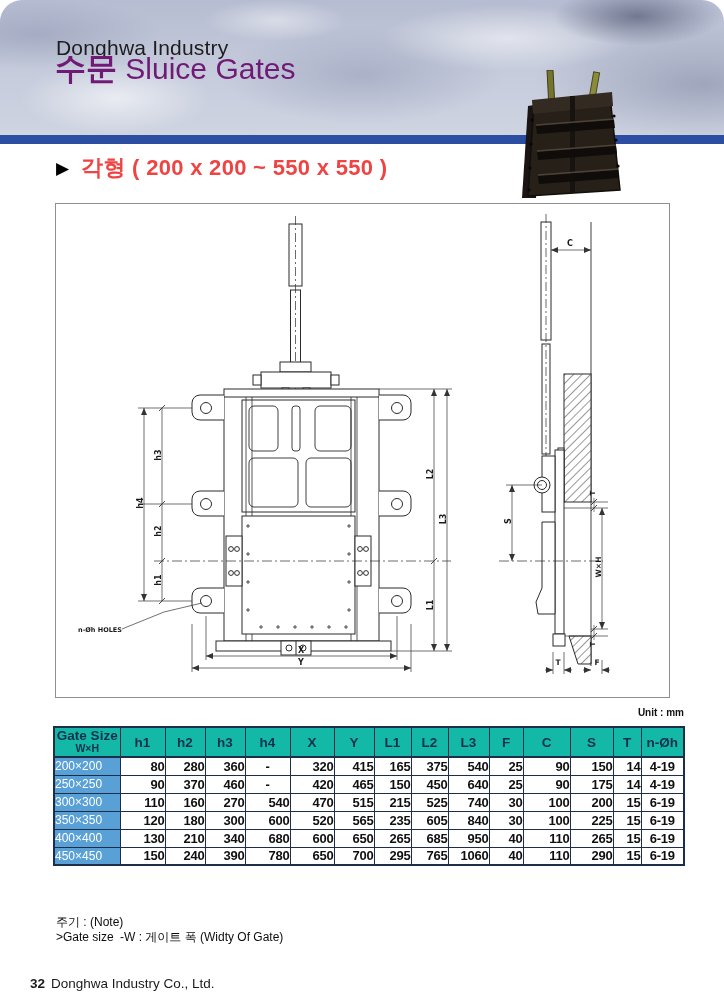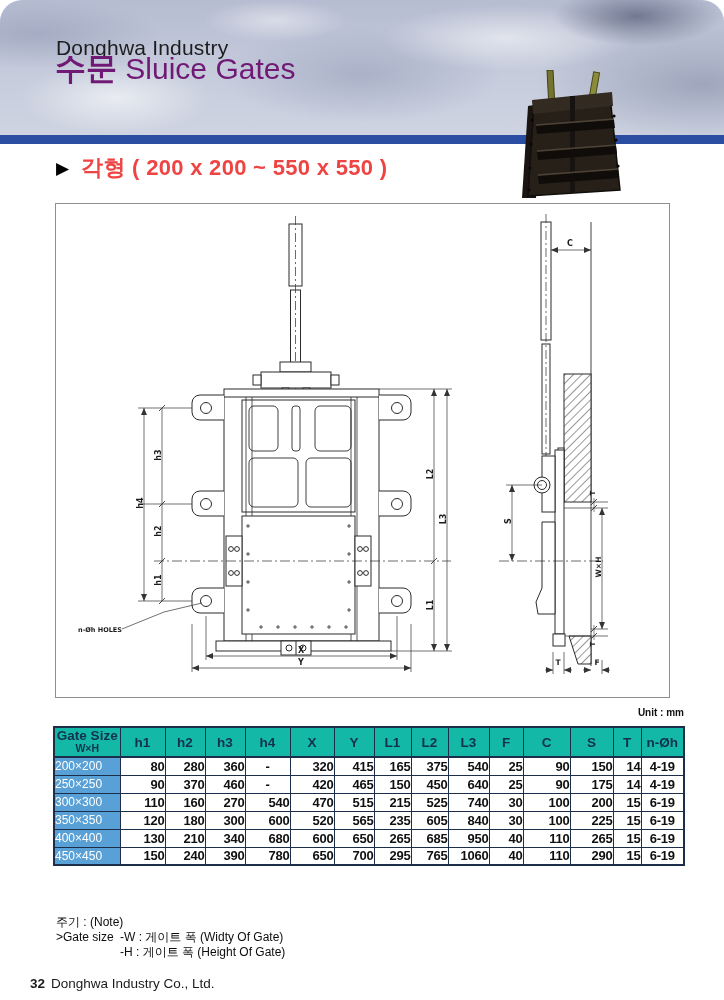--- a/index.html
+++ b/index.html
@@ -406,23 +406,19 @@
   </table>
 
   <div class="notes">
     <div class="note-row">
         <span>주기 : (Note)</span>
       </div>
     <div class="note-row">
       <span class="note-prefix">&gt;Gate size</span>
       <span>-W : 게이트 폭 (Widty Of Gate)</span>
     </div>
-    <div class="note-row">
-      <span class="note-prefix"></span>
-      <span>-H : 게이트 폭 (Height Of Gate)</span>
-    </div>
   </div>
 
   <div class="footer">
     <span class="pg">32</span><span>Donghwa Industry Co., Ltd.</span>
   </div>
 
 </div>
 
 </body></html>

